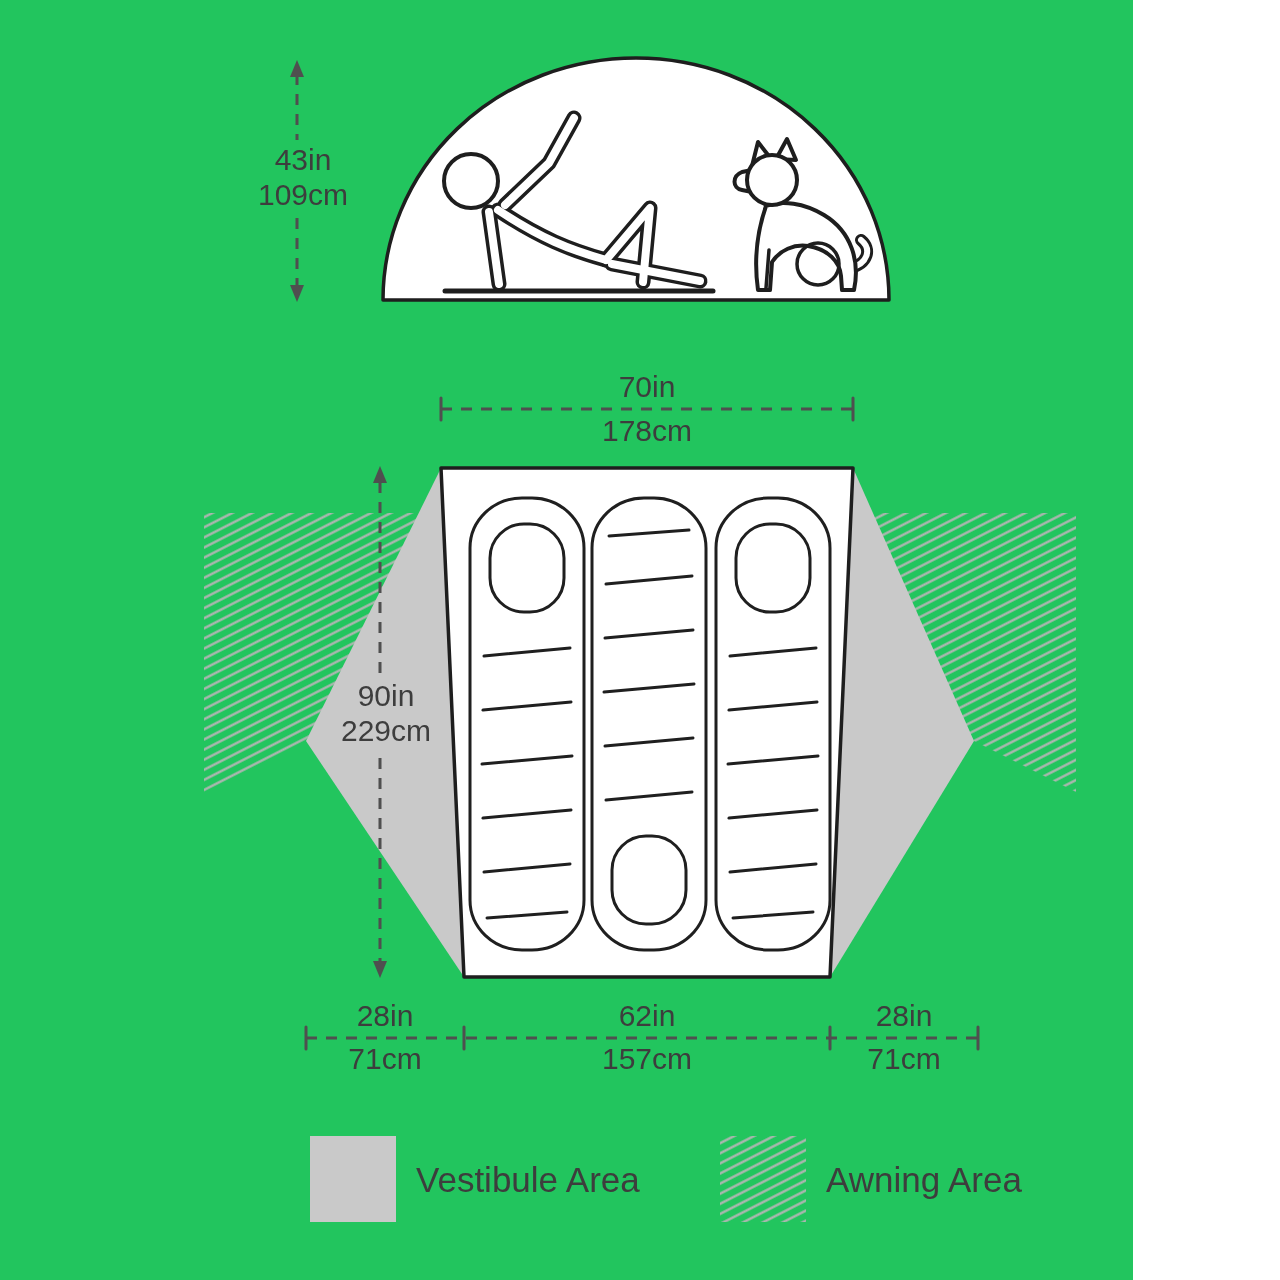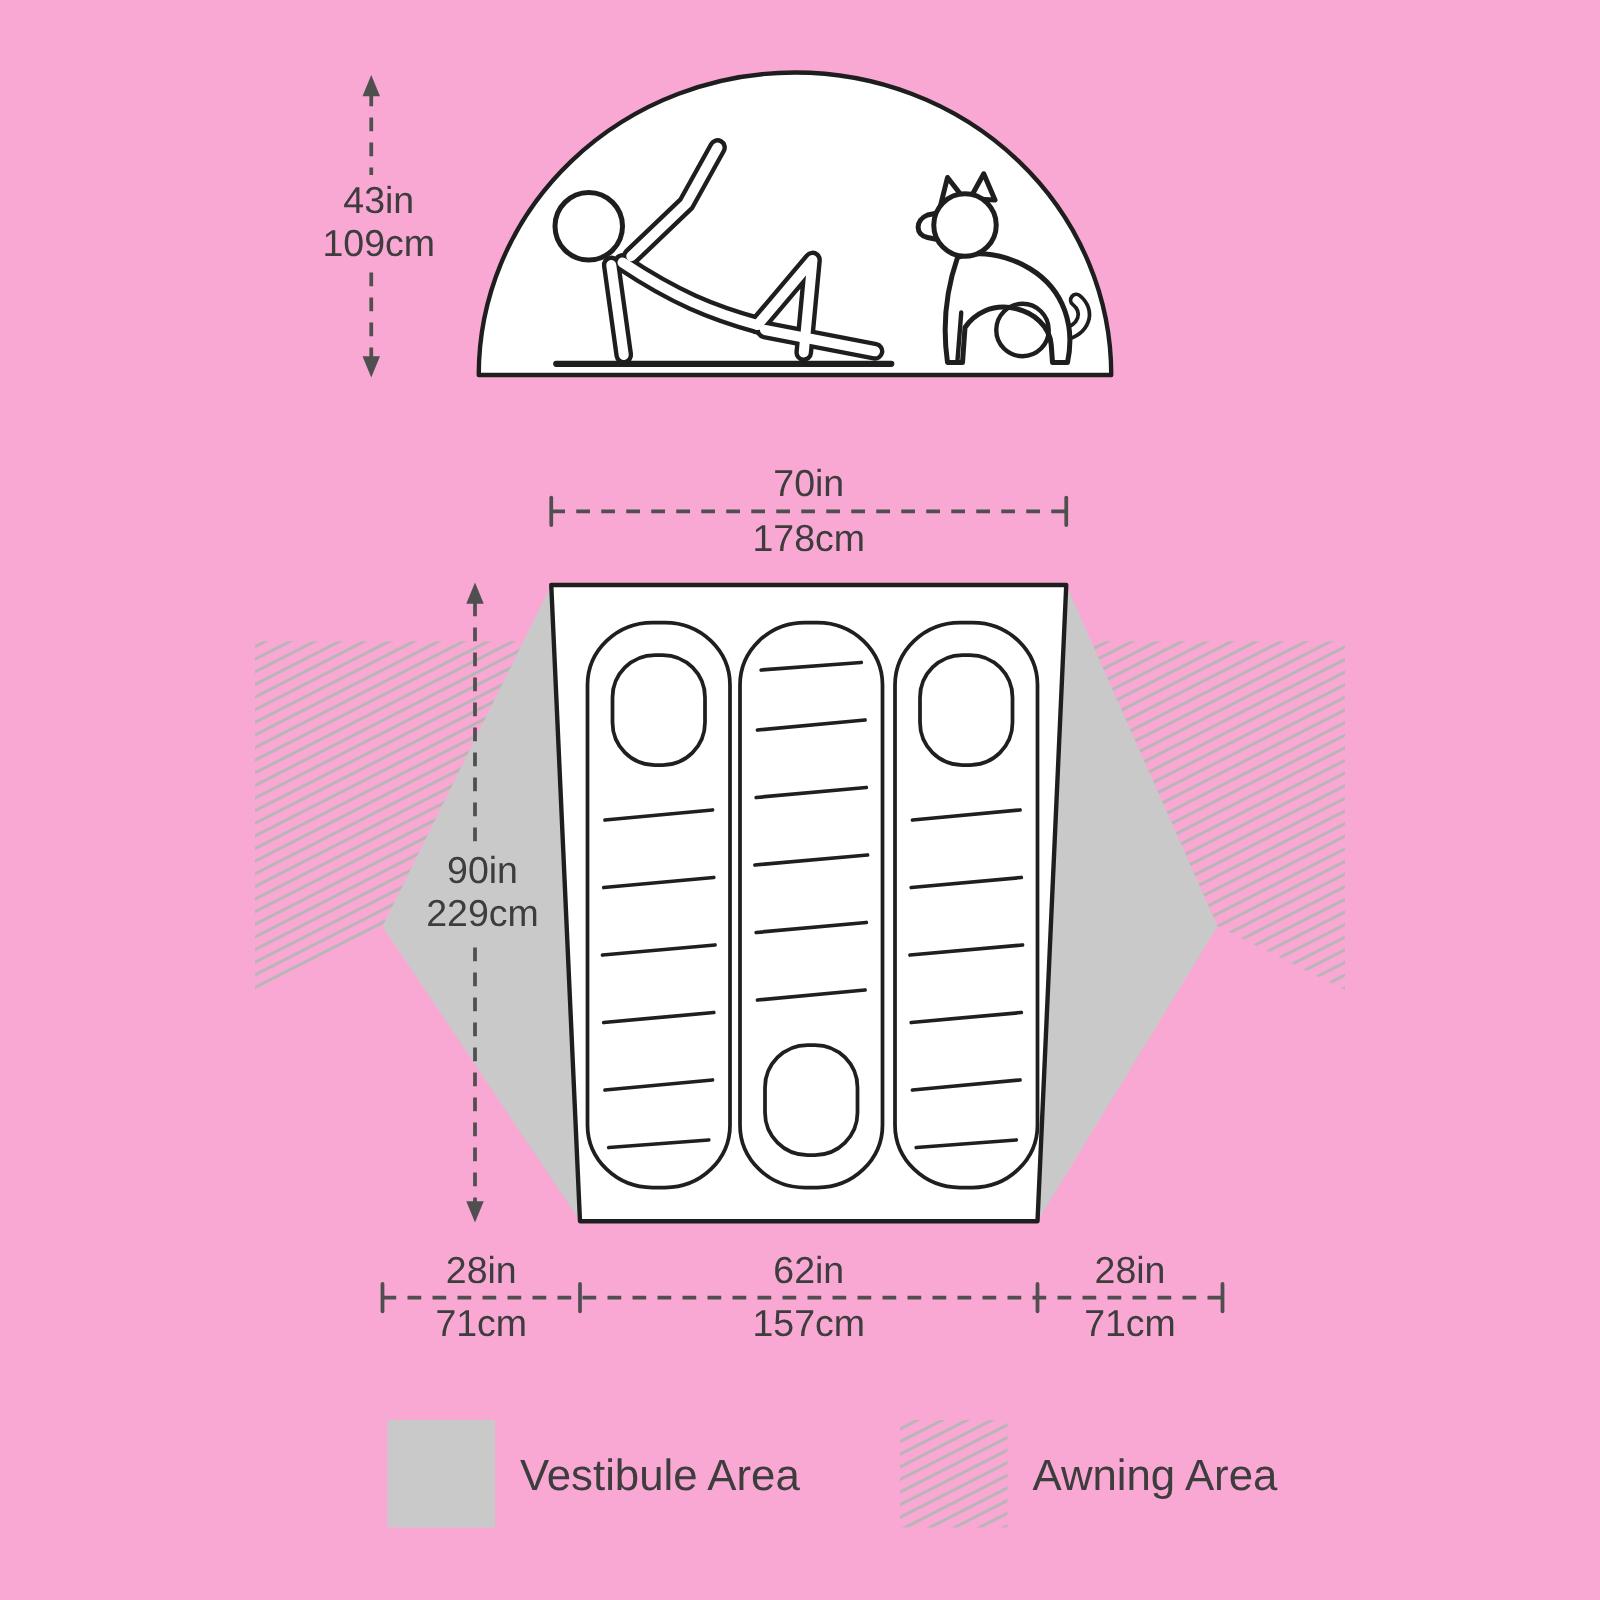--- a/index.html
+++ b/index.html
@@ -1,16 +1,16 @@
 <!DOCTYPE html>
 <html><head>
 <meta charset="utf-8">
 <style>
   html,body{margin:0;padding:0;background:#ffffff;}
-  .stage{width:1280px;height:1280px;position:relative;background:#f9a8d4;}
+  .stage{width:1133px;height:1280px;position:relative;background:#22c55e;}
   svg{display:block;}
   .dim-line{stroke:#4f4f4f;stroke-width:3;stroke-dasharray:11 9;fill:none;}
   .dim-tick{stroke:#4f4f4f;stroke-width:3;fill:none;stroke-linecap:round;}
   .dim-arrow{fill:#4f4f4f;stroke:none;}
   .outline-fill{stroke:#1e1e1e;fill:#ffffff;stroke-width:3.5;stroke-linejoin:round;}
   .thinline{stroke:#1e1e1e;fill:none;stroke-width:3.5;stroke-linecap:round;stroke-linejoin:round;}
   .bag-outer{stroke:#1f1f1f;fill:#ffffff;stroke-width:3;}
   .bagline{stroke:#1f1f1f;fill:none;stroke-width:3;stroke-linecap:round;}
   .tube-b{stroke:#1e1e1e;stroke-width:15;fill:none;stroke-linecap:round;stroke-linejoin:round;}
   .tube-w{stroke:#ffffff;stroke-width:8;fill:none;stroke-linecap:round;stroke-linejoin:round;}

